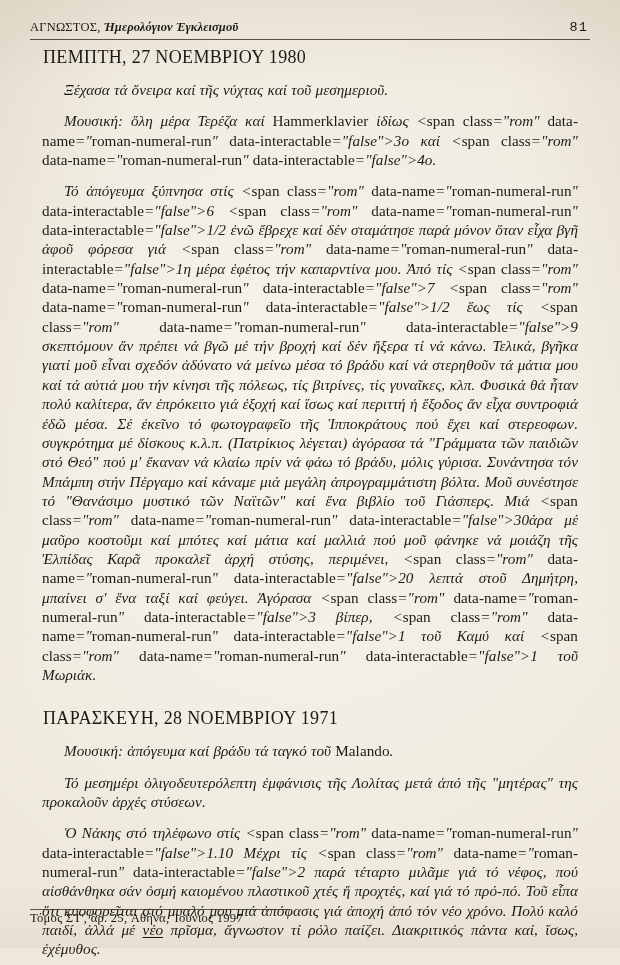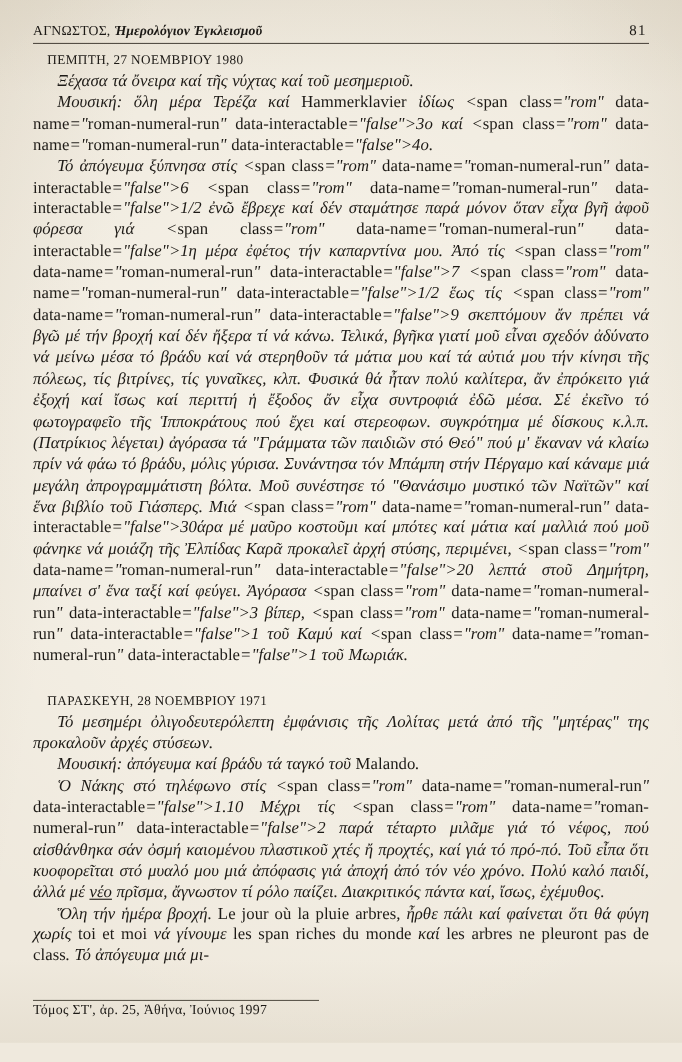--- a/index.html
+++ b/index.html
@@ -54,45 +54,46 @@
   }
   .runhead-work {
     font-style: italic;
     font-weight: bold;
     letter-spacing: 0.1px;
   }
   .folio {
     font-size: 13.5px;
     letter-spacing: 1.2px;
     padding-right: 2px;
+    font-family: Liberation Mono, monospace;
   }
   .runhead-rule {
     margin-top: 4px;
     height: 1px;
     background: #3a342b;
     opacity: 0.85;
   }
 
   
   .content {
     padding-top: 13px;
   }
   .entry { margin: 0; }
   .entry + .entry { margin-top: 24px; }
 
   .entry-date {
     font-style: normal;
-    font-size: 12px;
+    font-size: 18px;
     letter-spacing: 0.35px;
     margin: 0 0 2px 0;
     padding-left: 13px;
   }
 
   p.para {
-    margin: 0;
+    margin: 12px;
     font-style: italic;
     font-size: 15.2px;
     line-height: 19.35px;
     text-align: justify;
     text-justify: inter-word;
     text-indent: 22px;
     letter-spacing: 0.05px;
     word-spacing: 0.3px;
     hyphens: none;
   }
@@ -147,22 +148,22 @@
 
     <div class="entry">
       <div class="entry-date">ΠΕΜΠΤΗ, 27 ΝΟΕΜΒΡΙΟΥ 1980</div>
       <p class="para">Ξέχασα τά ὄνειρα καί τῆς νύχτας καί τοῦ μεσημεριοῦ.</p>
       <p class="para">Μουσική: ὅλη μέρα Τερέζα καί <span class="rom">Hammerklavier</span> ἰδίως &lt;<span class="rom">span class</span>="rom" <span class="rom">data-name</span>="<span class="rom">roman-numeral-run</span>" <span class="rom">data-interactable</span>="false"&gt;3ο καί &lt;<span class="rom">span class</span>="rom" <span class="rom">data-name</span>="<span class="rom">roman-numeral-run</span>" <span class="rom">data-interactable</span>="false"&gt;4ο.</p>
       <p class="para">Τό ἀπόγευμα ξύπνησα στίς &lt;<span class="rom">span class</span>="rom" <span class="rom">data-name</span>="<span class="rom">roman-numeral-run</span>" <span class="rom">data-interactable</span>="false"&gt;6 &lt;<span class="rom">span class</span>="rom" <span class="rom">data-name</span>="<span class="rom">roman-numeral-run</span>" <span class="rom">data-interactable</span>="false"&gt;1/2 ἐνῶ ἔβρεχε καί δέν σταμάτησε παρά μόνον ὅταν εἶχα βγῆ ἀφοῦ φόρεσα γιά &lt;<span class="rom">span class</span>="rom" <span class="rom">data-name</span>="<span class="rom">roman-numeral-run</span>" <span class="rom">data-interactable</span>="false"&gt;1η μέρα ἐφέτος τήν καπαρντίνα μου. Ἀπό τίς &lt;<span class="rom">span class</span>="rom" <span class="rom">data-name</span>="<span class="rom">roman-numeral-run</span>" <span class="rom">data-interactable</span>="false"&gt;7 &lt;<span class="rom">span class</span>="rom" <span class="rom">data-name</span>="<span class="rom">roman-numeral-run</span>" <span class="rom">data-interactable</span>="false"&gt;1/2 ἕως τίς &lt;<span class="rom">span class</span>="rom" <span class="rom">data-name</span>="<span class="rom">roman-numeral-run</span>" <span class="rom">data-interactable</span>="false"&gt;9 σκεπτόμουν ἄν πρέπει νά βγῶ μέ τήν βροχή καί δέν ἤξερα τί νά κάνω. Τελικά, βγῆκα γιατί μοῦ εἶναι σχεδόν ἀδύνατο νά μείνω μέσα τό βράδυ καί νά στερηθοῦν τά μάτια μου καί τά αὐτιά μου τήν κίνησι τῆς πόλεως, τίς βιτρίνες, τίς γυναῖκες, κλπ. Φυσικά θά ἦταν πολύ καλίτερα, ἄν ἐπρόκειτο γιά ἐξοχή καί ἴσως καί περιττή ἡ ἔξοδος ἄν εἶχα συντροφιά ἐδῶ μέσα. Σέ ἐκεῖνο τό φωτογραφεῖο τῆς Ἱπποκράτους πού ἔχει καί στερεοφων. συγκρότημα μέ δίσκους κ.λ.π. (Πατρίκιος λέγεται) ἀγόρασα τά "Γράμματα τῶν παιδιῶν στό Θεό" πού μ' ἔκαναν νά κλαίω πρίν νά φάω τό βράδυ, μόλις γύρισα. Συνάντησα τόν Μπάμπη στήν Πέργαμο καί κάναμε μιά μεγάλη ἀπρογραμμάτιστη βόλτα. Μοῦ συνέστησε τό "Θανάσιμο μυστικό τῶν Ναϊτῶν" καί ἕνα βιβλίο τοῦ Γιάσπερς. Μιά &lt;<span class="rom">span class</span>="rom" <span class="rom">data-name</span>="<span class="rom">roman-numeral-run</span>" <span class="rom">data-interactable</span>="false"&gt;30άρα μέ μαῦρο κοστοῦμι καί μπότες καί μάτια καί μαλλιά πού μοῦ φάνηκε νά μοιάζη τῆς Ἐλπίδας Καρᾶ προκαλεῖ ἀρχή στύσης, περιμένει, &lt;<span class="rom">span class</span>="rom" <span class="rom">data-name</span>="<span class="rom">roman-numeral-run</span>" <span class="rom">data-interactable</span>="false"&gt;20 λεπτά στοῦ Δημήτρη, μπαίνει σ' ἕνα ταξί καί φεύγει. Ἀγόρασα &lt;<span class="rom">span class</span>="rom" <span class="rom">data-name</span>="<span class="rom">roman-numeral-run</span>" <span class="rom">data-interactable</span>="false"&gt;3 βίπερ, &lt;<span class="rom">span class</span>="rom" <span class="rom">data-name</span>="<span class="rom">roman-numeral-run</span>" <span class="rom">data-interactable</span>="false"&gt;1 τοῦ Καμύ καί &lt;<span class="rom">span class</span>="rom" <span class="rom">data-name</span>="<span class="rom">roman-numeral-run</span>" <span class="rom">data-interactable</span>="false"&gt;1 τοῦ Μωριάκ.</p>
     </div>
 
     <div class="entry">
       <div class="entry-date">ΠΑΡΑΣΚΕΥΗ, 28 ΝΟΕΜΒΡΙΟΥ 1971</div>
+      <p class="para">Μουσική: ἀπόγευμα καί βράδυ τά ταγκό τοῦ <span class="rom">Malando</span>.</p>
       <p class="para">Τό μεσημέρι ὀλιγοδευτερόλεπτη ἐμφάνισις τῆς Λολίτας μετά ἀπό τῆς "μητέρας" της προκαλοῦν ἀρχές στύσεων.</p>
-      <p class="para">Μουσική: ἀπόγευμα καί βράδυ τά ταγκό τοῦ <span class="rom">Malando</span>.</p>
       <p class="para">Ὁ Νάκης στό τηλέφωνο στίς &lt;<span class="rom">span class</span>="rom" <span class="rom">data-name</span>="<span class="rom">roman-numeral-run</span>" <span class="rom">data-interactable</span>="false"&gt;1.10 Μέχρι τίς &lt;<span class="rom">span class</span>="rom" <span class="rom">data-name</span>="<span class="rom">roman-numeral-run</span>" <span class="rom">data-interactable</span>="false"&gt;2 παρά τέταρτο μιλᾶμε γιά τό νέφος, πού αἰσθάνθηκα σάν ὀσμή καιομένου πλαστικοῦ χτές ἤ προχτές, καί γιά τό πρό-πό. Τοῦ εἶπα ὅτι κυοφορεῖται στό μυαλό μου μιά ἀπόφασις γιά ἀποχή ἀπό τόν νέο χρόνο. Πολύ καλό παιδί, ἀλλά μέ <span class="ul">νέο</span> πρῖσμα, ἄγνωστον τί ρόλο παίζει. Διακριτικός πάντα καί, ἴσως, ἐχέμυθος.</p>
       <p class="para">Ὅλη τήν ἡμέρα βροχή. <span class="rom">Le jour où la pluie arbres</span>, ἦρθε πάλι καί φαίνεται ὅτι θά φύγη χωρίς <span class="rom">toi et moi</span> νά γίνουμε <span class="rom">les span riches du monde</span> καί <span class="rom">les arbres ne pleuront pas de class</span>. Τό ἀπόγευμα μιά μι-</p>
     </div>
 
   </div>
 
   <div class="colophon">
     <div class="colophon-rule"></div>
     <div class="colophon-text">Τόμος ΣΤ', ἀρ. 25, Ἀθήνα, Ἰούνιος 1997</div>
   </div>

